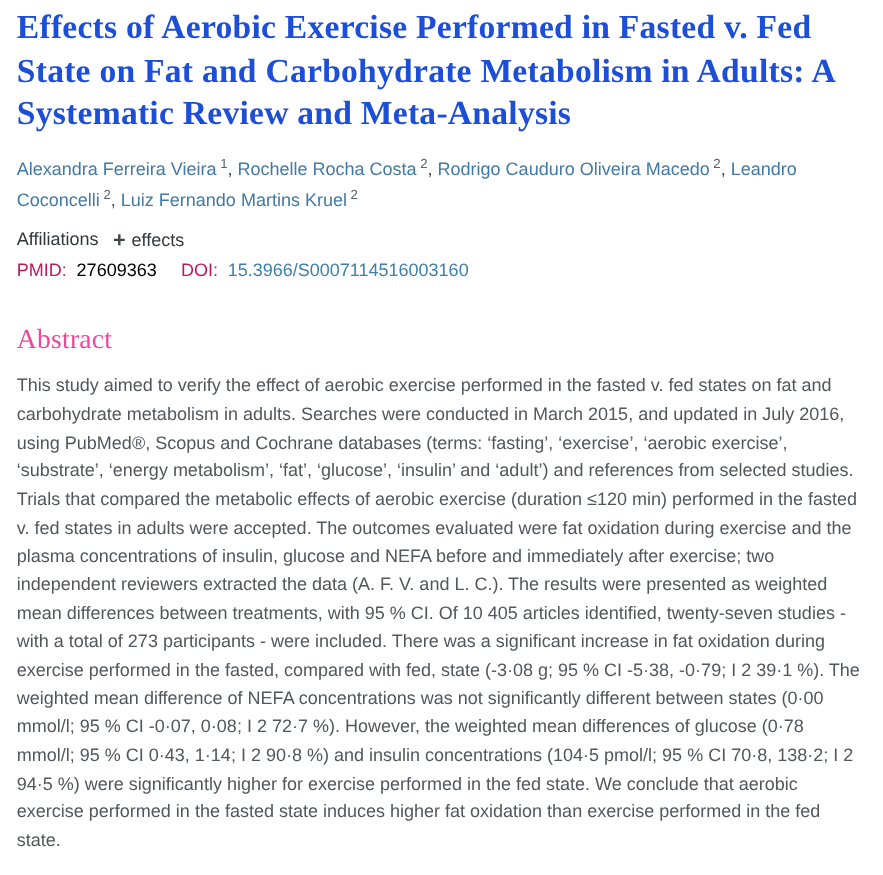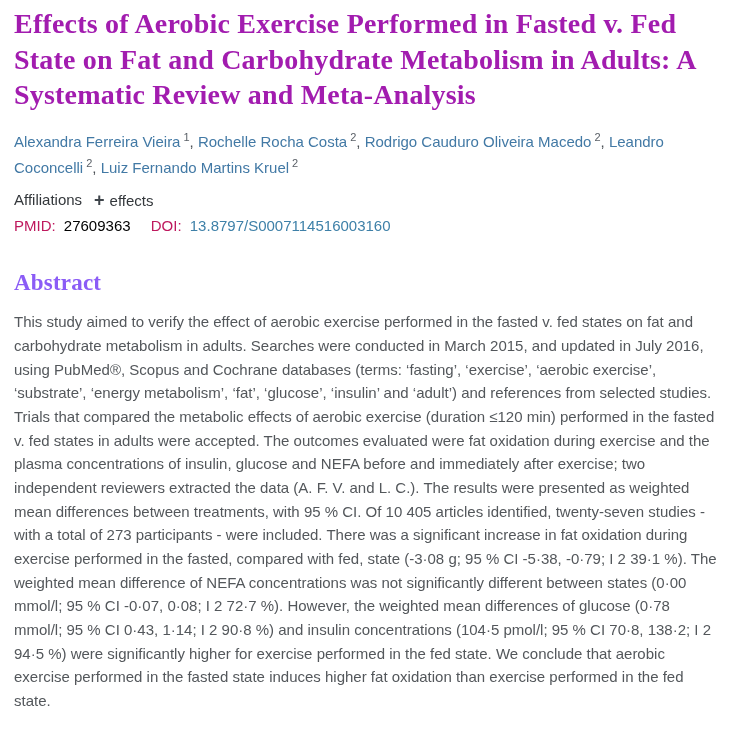--- a/index.html
+++ b/index.html
@@ -13,21 +13,21 @@
   }
   .page {
     padding: 6px 16px 0 14px;
     width: 736px;
   }
   .article-title {
     font-family: "Liberation Serif", serif;
     font-weight: 700;
     font-size: 28px;
     line-height: 1.27;
-    color: #a21caf;
+    color: #1d4ed8;
     margin: 0 0 16px 0;
     letter-spacing: 0.2px;
   }
   .authors {
     font-size: 15px;
     line-height: 1.75;
     color: #4a4f54;
     margin: 0 0 6px 0;
   }
   .author-link {
@@ -77,23 +77,23 @@
   .pmid-value { color: #000000; margin-left: 4px; }
   .doi-group { margin-left: 16px; }
   .doi-link {
     color: #3e80a8;
     text-decoration: none;
     margin-left: 4px;
     cursor: pointer;
   }
   .abstract-heading {
     font-family: "Liberation Serif", serif;
-    font-weight: 700;
+    font-weight: 400;
     font-size: 23px;
-    color: #8b5cf6;
+    color: #ec4899;
     margin: 36px 0 14px 0;
     letter-spacing: 0.2px;
   }
   .abstract-text {
     font-size: 15px;
     line-height: 1.58;
     color: #53575b;
     margin: 0;
     padding-right: 2px;
   }
@@ -115,21 +115,21 @@
       <span class="plus-icon">+</span>
       <span>effects</span>
     </button>
   </div>
 
   <div class="ids-row">
     <span class="id-label">PMID:</span>
     <span class="pmid-value">27609363</span>
     <span class="doi-group">
       <span class="id-label">DOI:</span>
-      <a class="doi-link">13.8797/S0007114516003160</a>
+      <a class="doi-link">15.3966/S0007114516003160</a>
     </span>
   </div>
 
   <h2 class="abstract-heading">Abstract</h2>
 
   <p class="abstract-text">This study aimed to verify the effect of aerobic exercise performed in the fasted v. fed states on fat and carbohydrate metabolism in adults. Searches were conducted in March 2015, and updated in July 2016, using PubMed®, Scopus and Cochrane databases (terms: ‘fasting’, ‘exercise’, ‘aerobic exercise’, ‘substrate’, ‘energy metabolism’, ‘fat’, ‘glucose’, ‘insulin’ and ‘adult’) and references from selected studies. Trials that compared the metabolic effects of aerobic exercise (duration ≤120 min) performed in the fasted v. fed states in adults were accepted. The outcomes evaluated were fat oxidation during exercise and the plasma concentrations of insulin, glucose and NEFA before and immediately after exercise; two independent reviewers extracted the data (A. F. V. and L. C.). The results were presented as weighted mean differences between treatments, with 95 % CI. Of 10 405 articles identified, twenty-seven studies - with a total of 273 participants - were included. There was a significant increase in fat oxidation during exercise performed in the fasted, compared with fed, state (-3·08 g; 95 % CI -5·38, -0·79; I 2 39·1 %). The weighted mean difference of NEFA concentrations was not significantly different between states (0·00 mmol/l; 95 % CI -0·07, 0·08; I 2 72·7 %). However, the weighted mean differences of glucose (0·78 mmol/l; 95 % CI 0·43, 1·14; I 2 90·8 %) and insulin concentrations (104·5 pmol/l; 95 % CI 70·8, 138·2; I 2 94·5 %) were significantly higher for exercise performed in the fed state. We conclude that aerobic exercise performed in the fasted state induces higher fat oxidation than exercise performed in the fed state.</p>
 
 </div>
 
 </body></html>

